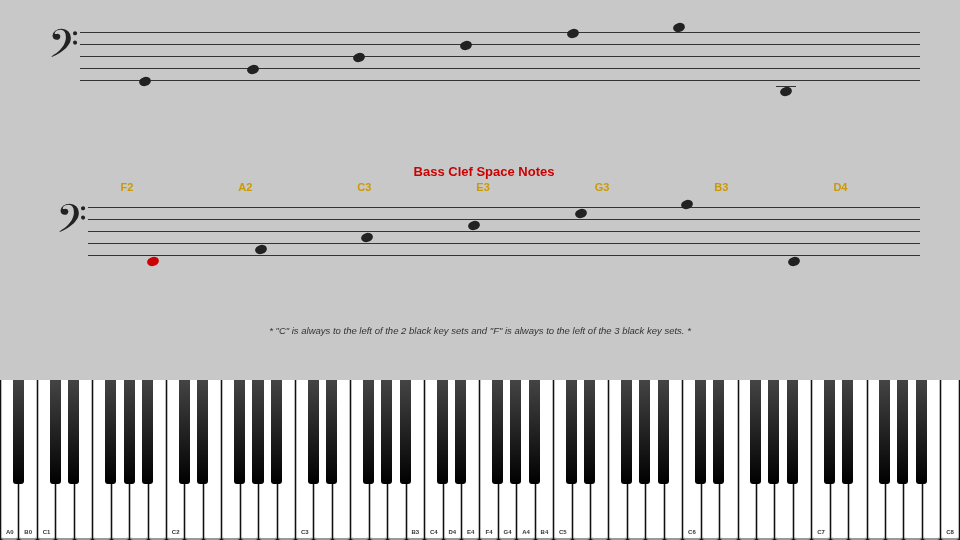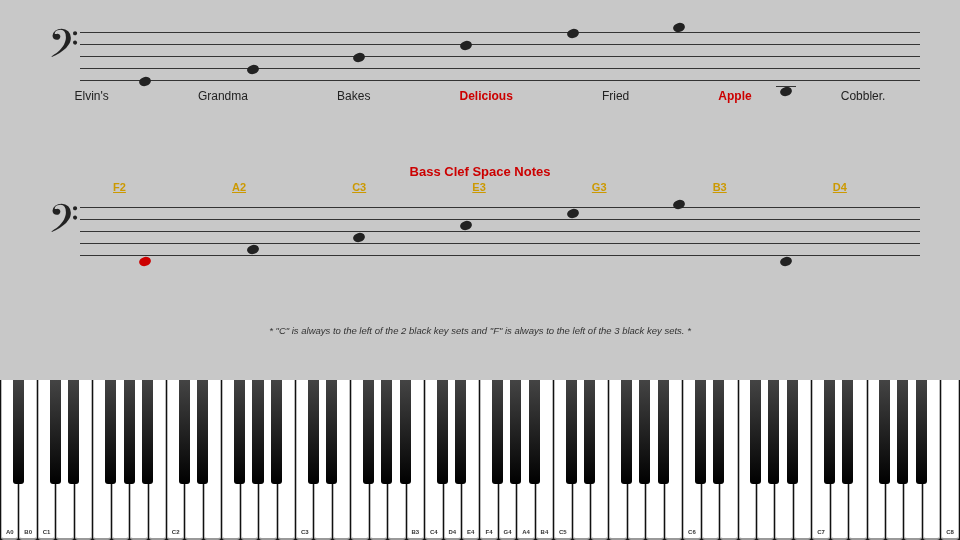--- a/index.html
+++ b/index.html
@@ -123,35 +123,26 @@
       <div style="position:absolute; left:99px; top:57px; width:12px; height:9px; background:#222; border-radius:50%; transform:rotate(-15deg);"></div>
       <div style="position:absolute; left:207px; top:45px; width:12px; height:9px; background:#222; border-radius:50%; transform:rotate(-15deg);"></div>
       <div style="position:absolute; left:313px; top:33px; width:12px; height:9px; background:#222; border-radius:50%; transform:rotate(-15deg);"></div>
       <div style="position:absolute; left:420px; top:21px; width:12px; height:9px; background:#222; border-radius:50%; transform:rotate(-15deg);"></div>
       <div style="position:absolute; left:527px; top:9px; width:12px; height:9px; background:#222; border-radius:50%; transform:rotate(-15deg);"></div>
       <div style="position:absolute; left:633px; top:3px; width:12px; height:9px; background:#222; border-radius:50%; transform:rotate(-15deg);"></div>
       <div style="position:absolute; left:740px; top:67px; width:12px; height:9px; background:#222; border-radius:50%; transform:rotate(-15deg);"></div>
       <div style="position:absolute; left:736px; top:66px; width:20px; height:1px; background:#333;"></div>
     </div>
 
-    <div class="word-labels">
-      <span>Elvin's</span>
-      <span>Grandma</span>
-      <span>Bakes</span>
-      <span style="color:#cc0000; font-weight:bold;">Delicious</span>
-      <span>Fried</span>
-      <span style="color:#cc0000; font-weight:bold;">Apple</span>
-      <span>Cobbler.</span>
-    </div>
   </div>
 
-  <div style="position:absolute; top:160px; left:0; right:0;">
+  <div style="position:absolute; top:160px; left:8px; right:0;">
     <div class="section-title">Bass Clef Space Notes</div>
 
-    <div class="note-labels-top" style="color:#cc9900;text-decoration:underline;">
+    <div class="note-labels-top" style="color:#cc9900;">
       <span>F2</span>
       <span>A2</span>
       <span>C3</span>
       <span>E3</span>
       <span>G3</span>
       <span>B3</span>
       <span>D4</span>
     </div>
 
     <div style="position:relative; height:65px; margin:0 40px;">

